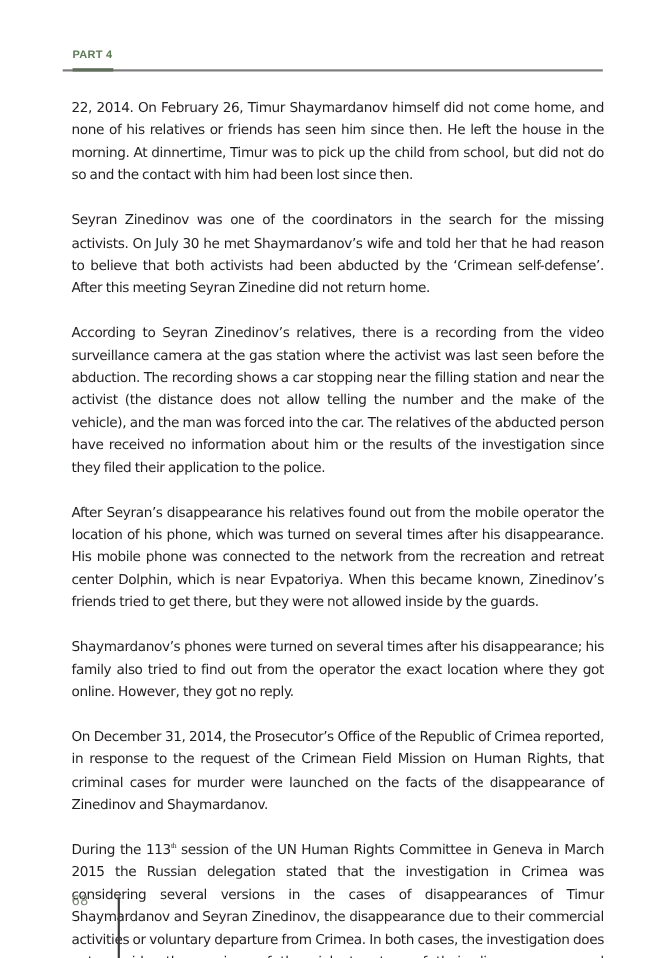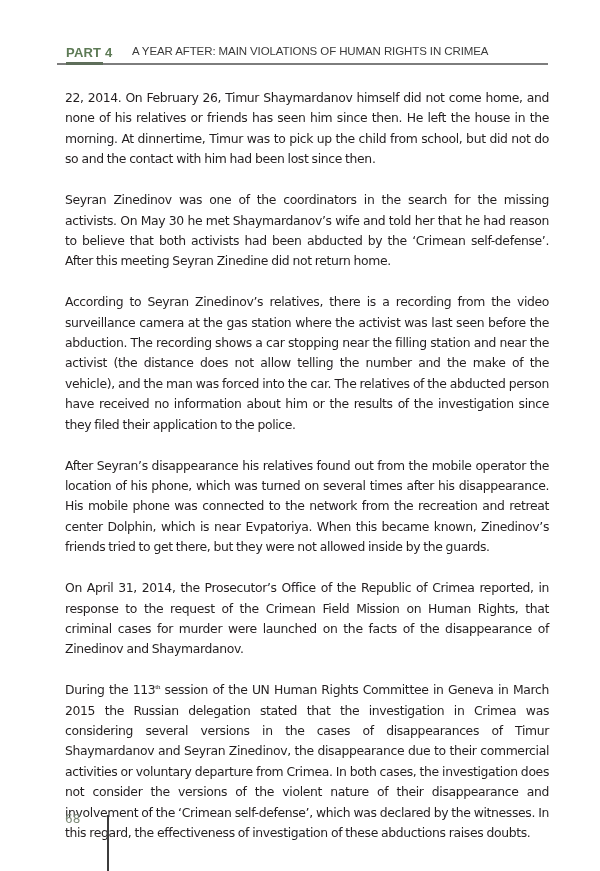--- a/index.html
+++ b/index.html
@@ -21,21 +21,21 @@
       top: 42px;
       width: 491px;
       height: 20px;
     }
     .header .part {
       position: absolute;
       left: 9px;
       top: 3px;
       font-family: "Liberation Sans", sans-serif;
       font-weight: bold;
-      font-size: 13px;
+      font-size: 10px;
       color: #5d7a55;
       letter-spacing: 0.2px;
     }
     .header .title {
       position: absolute;
       left: 75px;
       top: 3px;
       font-family: "Liberation Sans", sans-serif;
       font-size: 11.5px;
       color: #3a3a3a;
@@ -94,28 +94,28 @@
       width: 1.5px;
       height: 56px;
       background: #3c3c3c;
     }
   </style>
 </head>
 <body>
 
 <div class="header">
   <span class="part">PART 4</span>
-  <span class="title">A YEAR AFTER: MAIN VIOLATIONS OF HUMAN RIGHTS IN CRIMEA</span>
   <div class="rule"></div>
   <div class="rule-accent"></div>
 </div>
 
 <div class="content">
   <p>22, 2014. On February 26, Timur Shaymardanov himself did not come home, and none of his relatives or friends has seen him since then. He left the house in the morning. At dinnertime, Timur was to pick up the child from school, but did not do so and the contact with him had been lost since then.</p>
-  <p>Seyran Zinedinov was one of the coordinators in the search for the missing activists. On May 30 he met Shaymardanov’s wife and told her that he had reason to believe that both activists had been abducted by the ‘Crimean self-defense’. After this meeting Seyran Zinedine did not return home.</p>
+  <p>Seyran Zinedinov was one of the coordinators in the search for the missing activists. On July 30 he met Shaymardanov’s wife and told her that he had reason to believe that both activists had been abducted by the ‘Crimean self-defense’. After this meeting Seyran Zinedine did not return home.</p>
   <p>According to Seyran Zinedinov’s relatives, there is a recording from the video surveillance camera at the gas station where the activist was last seen before the abduction. The recording shows a car stopping near the filling station and near the activist (the distance does not allow telling the number and the make of the vehicle), and the man was forced into the car. The relatives of the abducted person have received no information about him or the results of the investigation since they filed their application to the police.</p>
   <p>After Seyran’s disappearance his relatives found out from the mobile operator the location of his phone, which was turned on several times after his disappearance. His mobile phone was connected to the network from the recreation and retreat center Dolphin, which is near Evpatoriya. When this became known, Zinedinov’s friends tried to get there, but they were not allowed inside by the guards.</p>
-  <p>On April 31, 2014, the Prosecutor’s Office of the Republic of Crimea reported, in response to the request of the Crimean Field Mission on Human Rights, that criminal cases for murder were launched on the facts of the disappearance of Zinedinov and Shaymardanov.</p>
+  <p>Shaymardanov’s phones were turned on several times after his disappearance; his family also tried to find out from the operator the exact location where they got online. However, they got no reply.</p>
+  <p>On December 31, 2014, the Prosecutor’s Office of the Republic of Crimea reported, in response to the request of the Crimean Field Mission on Human Rights, that criminal cases for murder were launched on the facts of the disappearance of Zinedinov and Shaymardanov.</p>
   <p><span>During the 113</span><sup>th</sup><span> session of the UN Human Rights Committee in Geneva in March 2015 the Russian delegation stated that the investigation in Crimea was considering several versions in the cases of disappearances of Timur Shaymardanov and Seyran Zinedinov, the disappearance due to their commercial activities or voluntary departure from Crimea. In both cases, the investigation does not consider the versions of the violent nature of their disappearance and involvement of the ‘Crimean self-defense’, which was declared by the witnesses. In this regard, the effectiveness of investigation of these abductions raises doubts.</span></p>
 </div>
 
 <div class="footer-num">68</div>
 <div class="footer-line"></div>
 
 </body></html>

